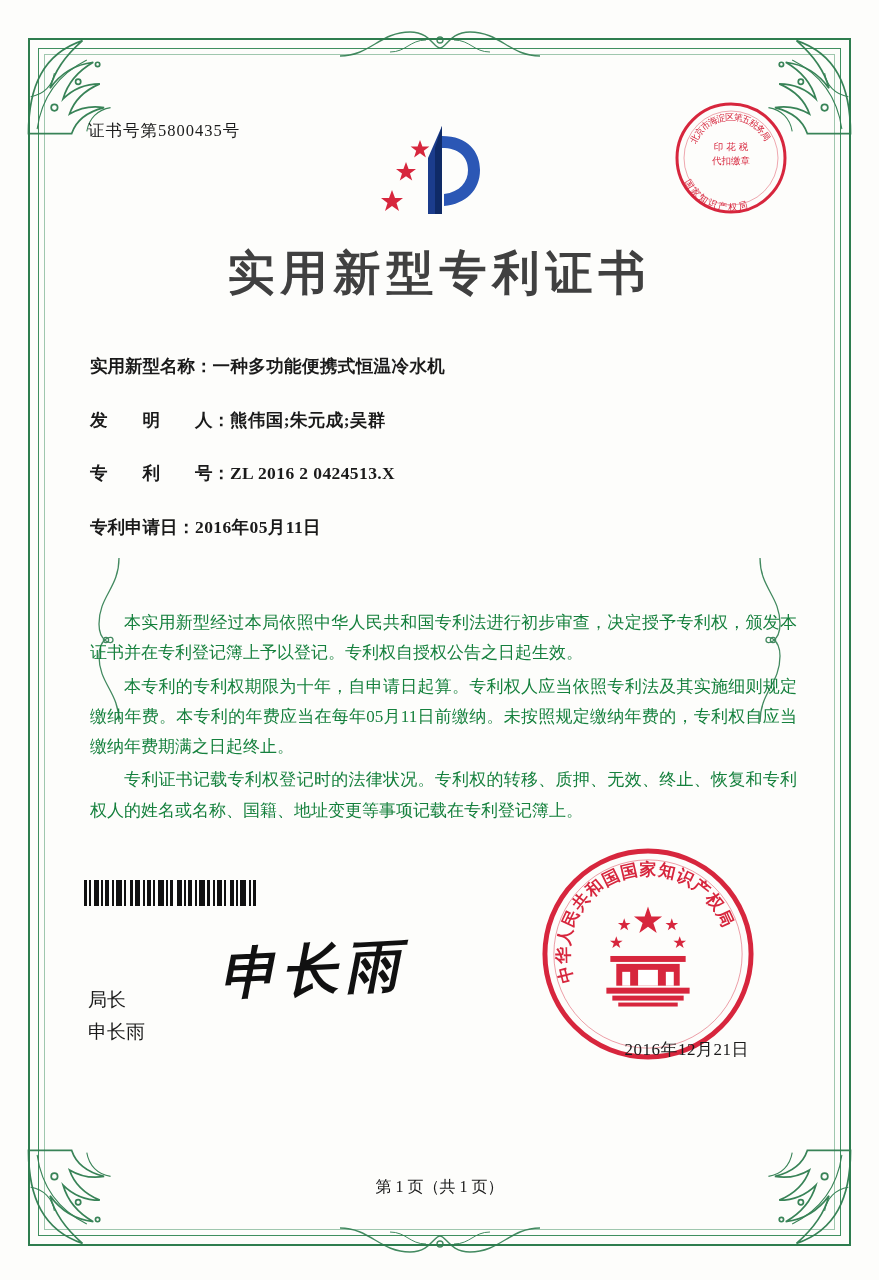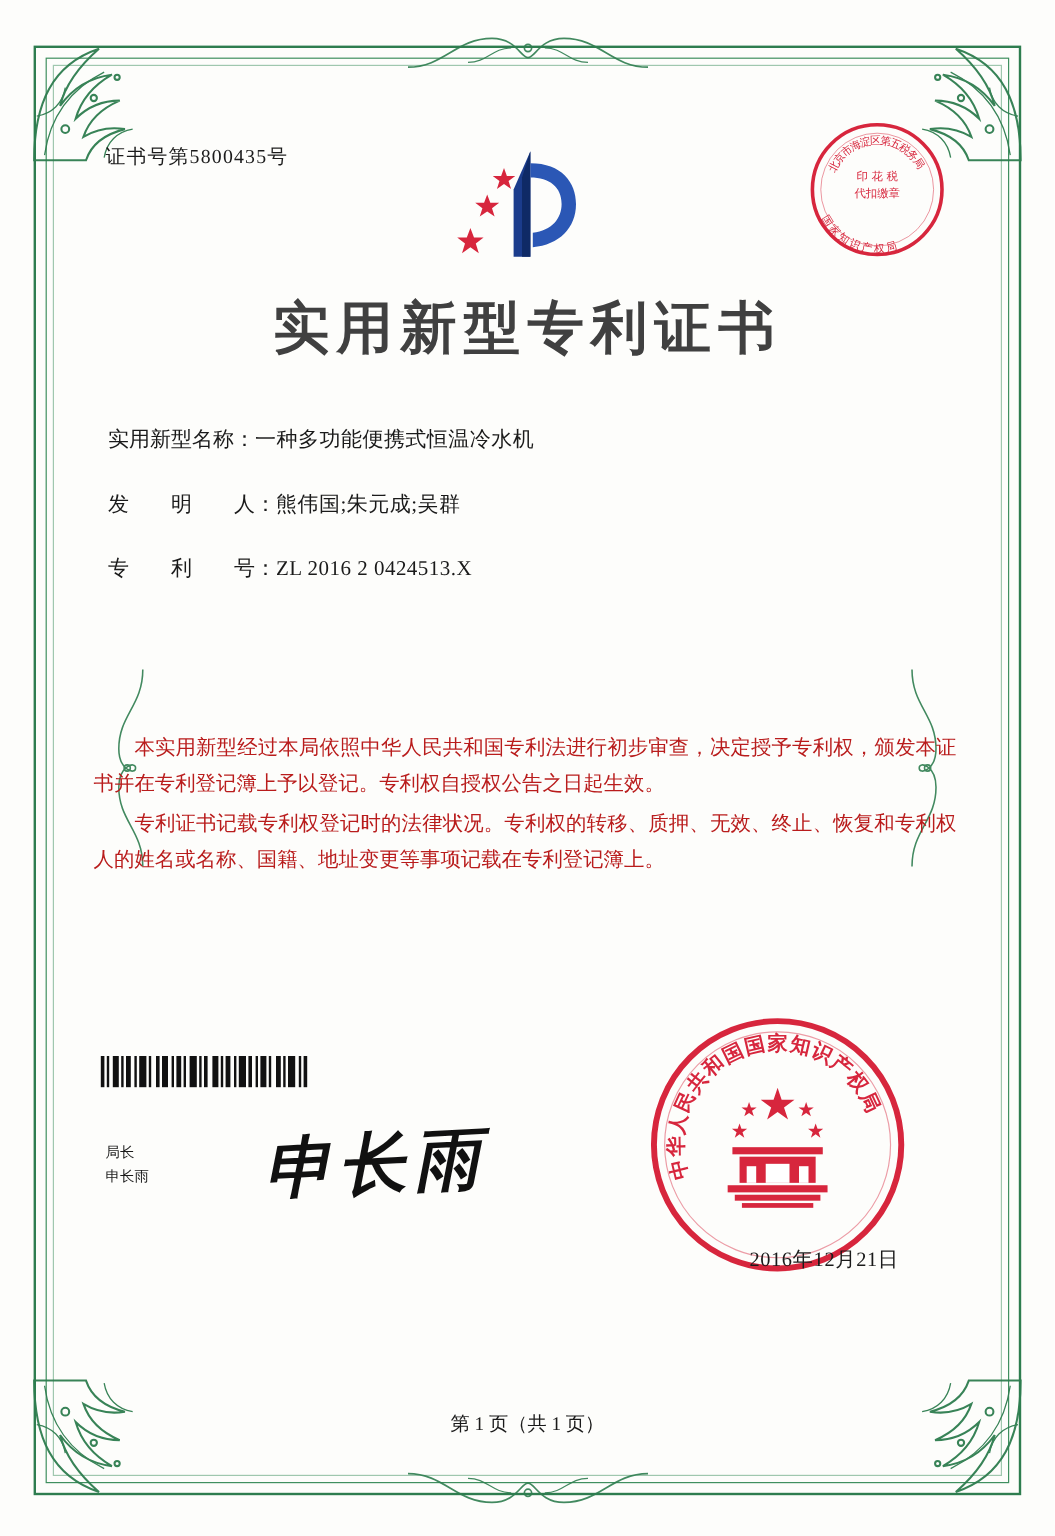--- a/index.html
+++ b/index.html
@@ -130,36 +130,37 @@
     left: 20px;
     right: 10px;
     top: 262px;
   }
   .field-row {
     font-size: 17.5px;
     line-height: 1.6;
     margin-bottom: 25.5px;
     color: #1a1a1a;
     white-space: nowrap;
+    font-weight: bold;
   }
   .field-label {
     display: inline-block;
     letter-spacing: 0px;
   }
   .field-value { letter-spacing: 0.4px; }
 
   .paragraphs {
     position: absolute;
-    left: 8px;
+    left: 20px;
     right: 12px;
     top: 518px;
     font-size: 17px;
     line-height: 1.78;
     text-align: justify;
-    color: #b91c1c;
+    color: #15803d;
   }
   .paragraphs p {
     margin: 0 0 3px 0;
     text-indent: 2em;
   }
 
   
   .barcode {
     position: absolute;
     left: 14px;
@@ -171,22 +172,22 @@
   }
   .barcode i {
     display: block;
     background: #111;
     height: 100%;
   }
 
   .signature-block {
     position: absolute;
     left: 18px;
-    top: 860px;
-    font-size: 12px;
+    top: 894px;
+    font-size: 19px;
     line-height: 1.7;
   }
   .handwriting {
     position: absolute;
     left: 150px;
     top: 843px;
     font-size: 56px;
     font-family: "DejaVu Serif", serif;
     font-style: italic;
     font-weight: bold;
@@ -362,24 +363,28 @@
     <div class="fields">
       <div class="field-row">
         <span class="field-label">实用新型名称：</span><span class="field-value">一种多功能便携式恒温冷水机</span>
       </div>
       <div class="field-row">
         <span class="field-label">发　　明　　人：</span><span class="field-value">熊伟国;朱元成;吴群</span>
       </div>
       <div class="field-row">
         <span class="field-label">专　　利　　号：</span><span class="field-value">ZL 2016 2 0424513.X</span>
       </div>
+      <div class="field-row">
+        <span class="field-label">专利申请日：</span><span class="field-value">2016年05月11日</span>
+      </div>
     </div>
 
     <div class="paragraphs">
       <p>本实用新型经过本局依照中华人民共和国专利法进行初步审查，决定授予专利权，颁发本证书并在专利登记簿上予以登记。专利权自授权公告之日起生效。</p>
+      <p>本专利的专利权期限为十年，自申请日起算。专利权人应当依照专利法及其实施细则规定缴纳年费。本专利的年费应当在每年05月11日前缴纳。未按照规定缴纳年费的，专利权自应当缴纳年费期满之日起终止。</p>
       <p>专利证书记载专利权登记时的法律状况。专利权的转移、质押、无效、终止、恢复和专利权人的姓名或名称、国籍、地址变更等事项记载在专利登记簿上。</p>
     </div>
 
     <div class="barcode">
       <i style="width:3px"></i>
         <i style="width:2px;background:transparent"></i>
       <i style="width:2px"></i>
         <i style="width:3px;background:transparent"></i>
       <i style="width:5px"></i>
         <i style="width:2px;background:transparent"></i>

